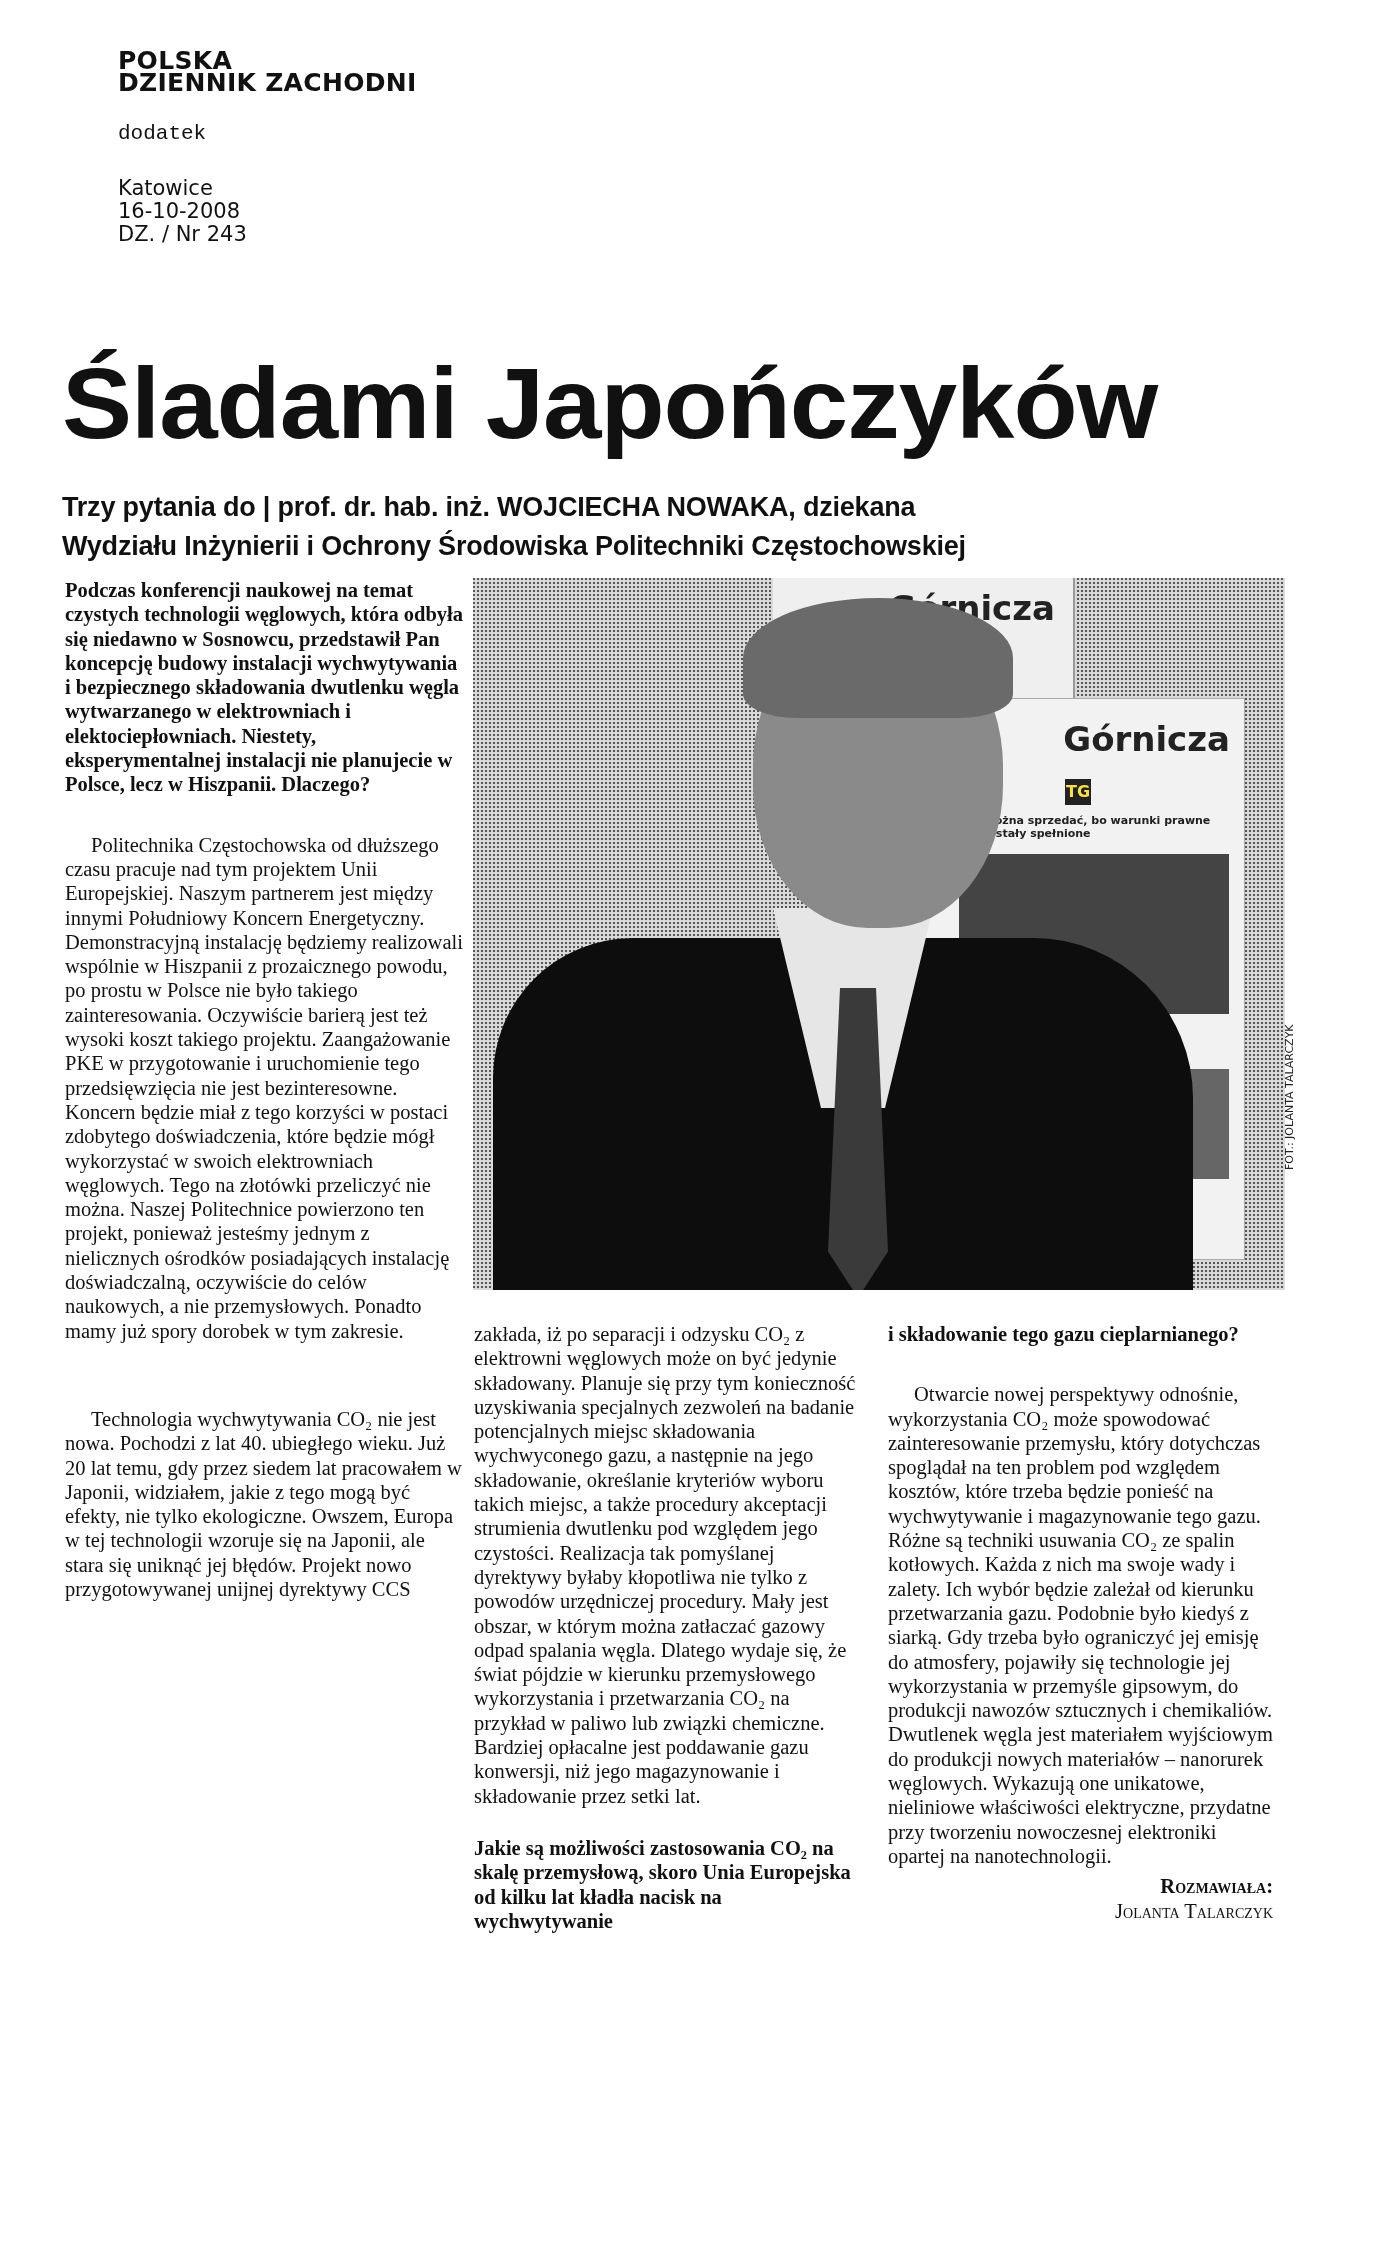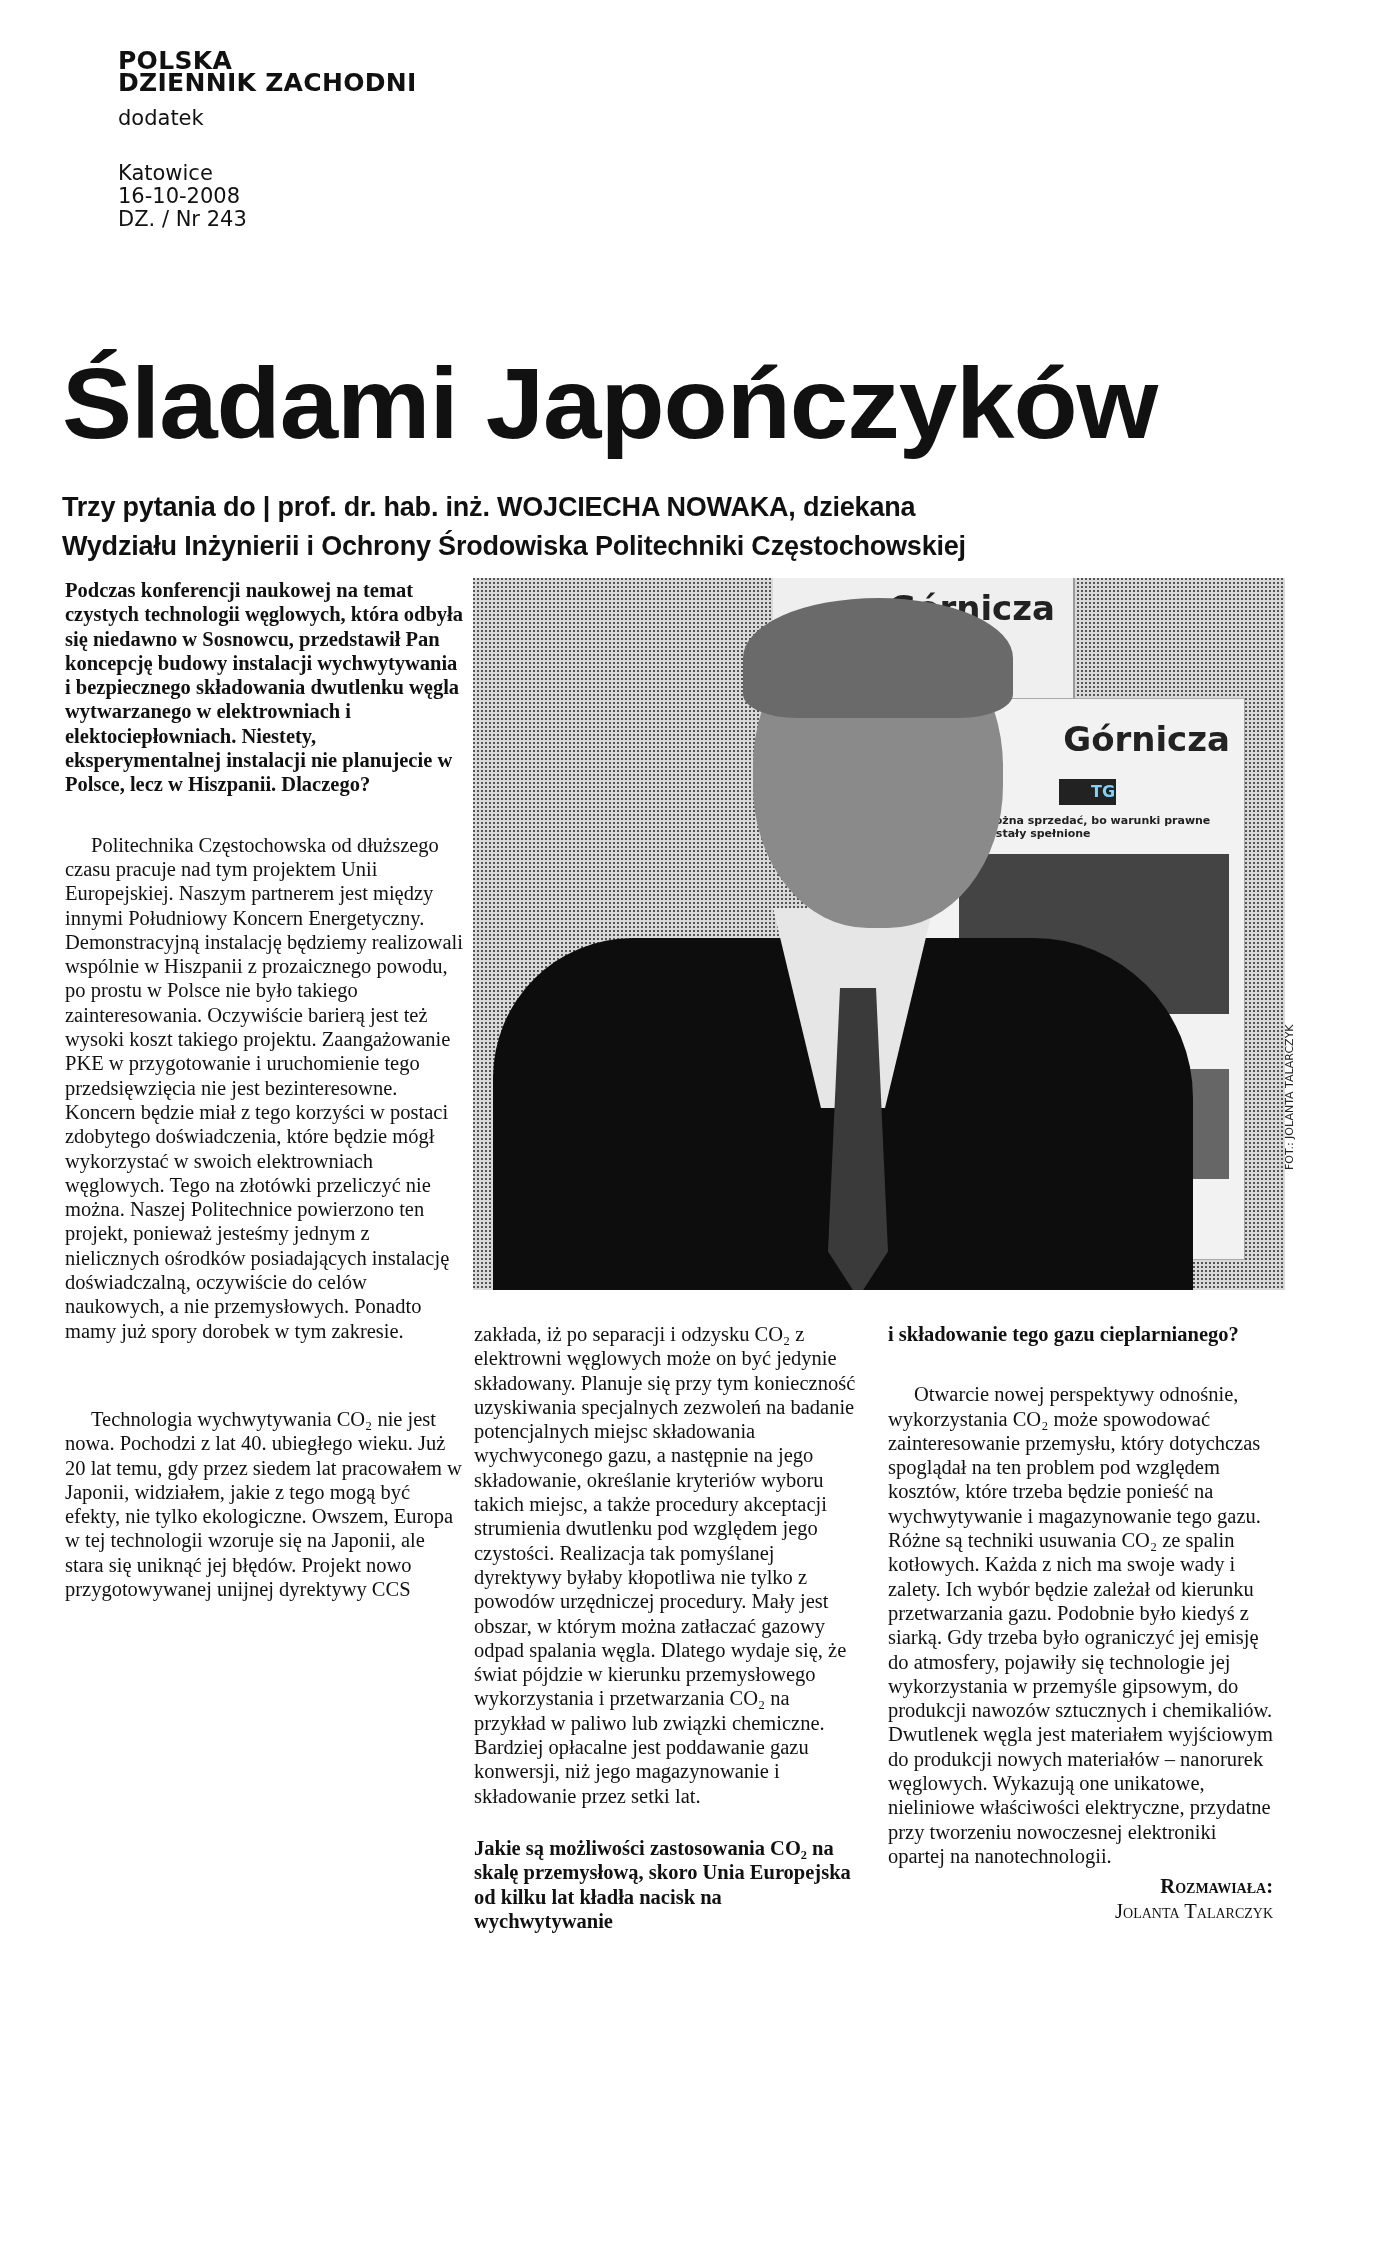--- a/index.html
+++ b/index.html
@@ -2,21 +2,21 @@
 <html><head>
 <meta charset="utf-8">
 <style>
   html, body { margin: 0; padding: 0; background: #ffffff; }
   body {
     width: 1381px; height: 2244px; position: relative; overflow: hidden;
     color: #111; font-family: "Liberation Serif", serif;
   }
   .masthead { position: absolute; left: 118px; top: 50px; font-family: "DejaVu Sans", sans-serif; }
   .masthead .pub { font-weight: bold; font-size: 25px; line-height: 22px; letter-spacing: 0.3px; }
-  .masthead .sub { font-size: 21px; margin-top: 12px; }
+  .masthead .sub { font-size: 21px; margin-top: 28px; font-family: Liberation Mono, monospace; }
   .masthead .meta { font-size: 21px; line-height: 23px; margin-top: 32px; }
   .headline {
     position: absolute; left: 62px; top: 348px; font-family: "Liberation Sans", sans-serif;
     font-weight: bold; font-size: 101px; line-height: 110px; letter-spacing: -1px;
     transform: scaleX(1.04); transform-origin: left;
   }
   .deck {
     position: absolute; left: 62px; top: 488px; width: 1260px;
     font-family: "Liberation Sans", sans-serif; font-weight: bold; font-size: 27px; line-height: 39px;
     letter-spacing: -0.2px;
@@ -38,21 +38,21 @@
       #d9d9d9;
   }
   .paper1 { position: absolute; left: 300px; top: 0; width: 300px; height: 170px; background: #efefef; border-right: 2px solid #999; }
   .paper2 { position: absolute; left: 395px; top: 120px; width: 375px; height: 560px; background: #f2f2f2; border: 1px solid #aaa; }
   .paper-title { position: absolute; font-family: "DejaVu Sans", sans-serif; font-weight: bold; color: #222; font-size: 34px; }
   .paper1 .paper-title { right: 18px; top: 10px; }
   .paper2 .paper-title { right: 14px; top: 20px; }
   .paper-head { position: absolute; left: 90px; top: 115px; width: 270px; font-family: "DejaVu Sans", sans-serif; font-weight: bold; font-size: 11px; line-height: 13px; color: #222; }
   .paper-img { position: absolute; left: 90px; top: 155px; width: 270px; height: 160px; background: #444; }
   .paper-img2 { position: absolute; left: 210px; top: 370px; width: 150px; height: 110px; background: #666; }
-  .tg-logo { position: absolute; left: 190px; top: 80px; width: 26px; height: 26px; background: #222; color: #7dd3fc; font: bold 16px "DejaVu Sans", sans-serif; text-align: center; line-height: 26px; padding-left: 31px; }
+  .tg-logo { position: absolute; left: 196px; top: 80px; width: 26px; height: 26px; background: #222; color: #fde047; font: bold 16px "DejaVu Sans", sans-serif; text-align: center; line-height: 26px; }
   .person-head { position: absolute; left: 280px; top: 40px; width: 250px; height: 310px; border-radius: 48% 48% 46% 46%; background: #8a8a8a; }
   .person-hair { position: absolute; left: 270px; top: 20px; width: 270px; height: 120px; border-radius: 50% 50% 20% 20%; background: #6a6a6a; }
   .person-body { position: absolute; left: 20px; top: 360px; width: 700px; height: 380px; background: #0d0d0d; border-radius: 140px 160px 0 0; }
   .shirt { position: absolute; left: 300px; top: 330px; width: 160px; height: 200px; background: #e6e6e6; clip-path: polygon(0 0, 100% 0, 70% 100%, 30% 100%); }
   .tie { position: absolute; left: 355px; top: 410px; width: 60px; height: 310px; background: #3a3a3a; clip-path: polygon(20% 0, 80% 0, 100% 85%, 50% 100%, 0 85%); }
   .credit {
     position: absolute; left: 1283px; top: 1170px; font-family: "DejaVu Sans", sans-serif; font-size: 11px;
     transform: rotate(-90deg); transform-origin: left top; white-space: nowrap; color: #222;
   }
 </style>

